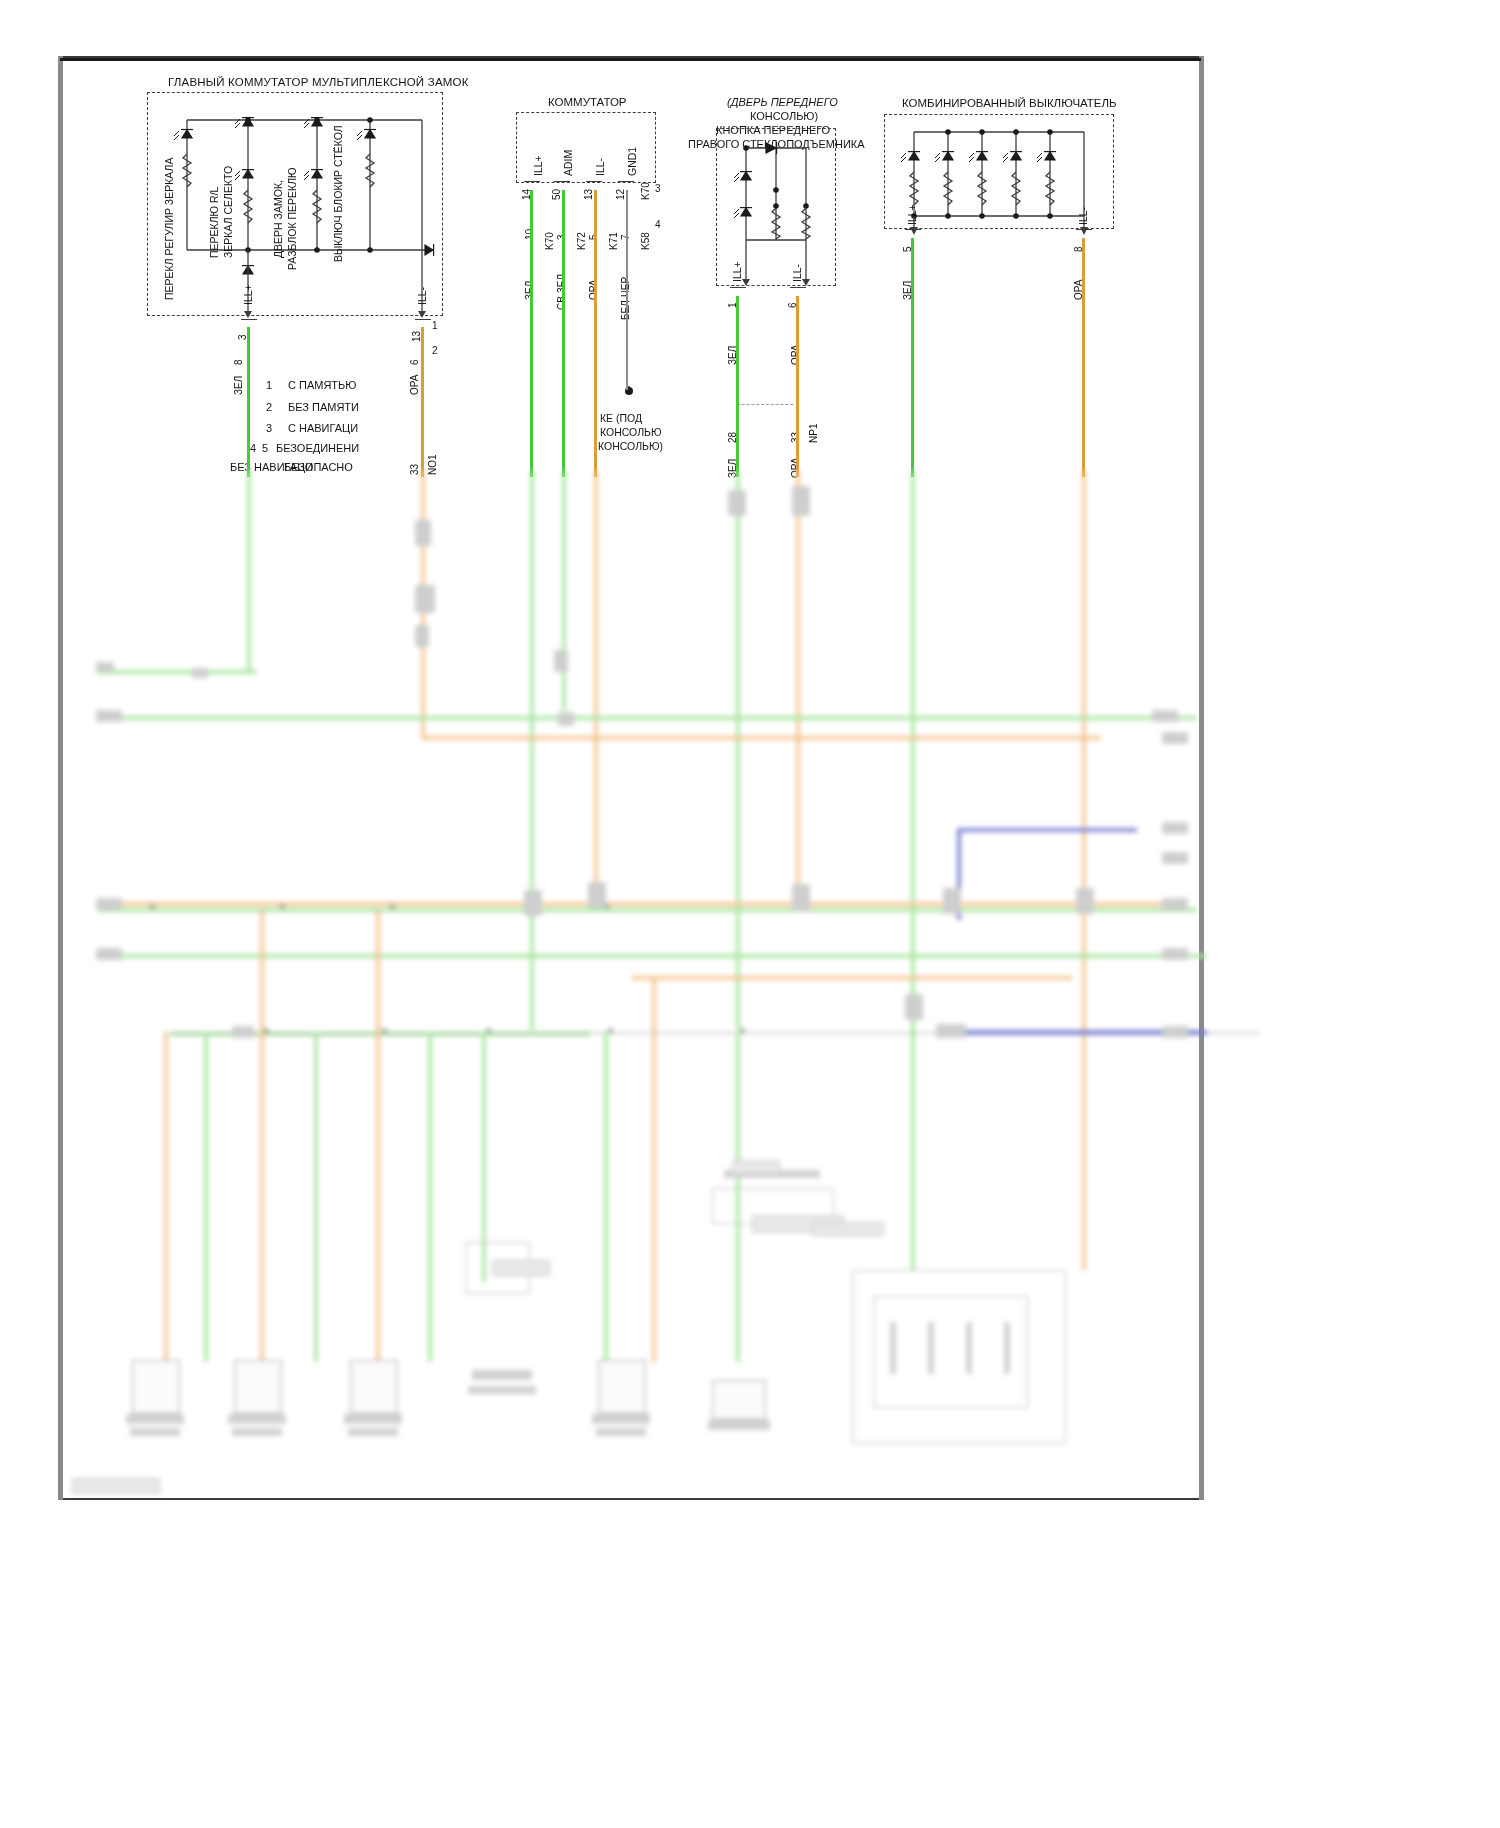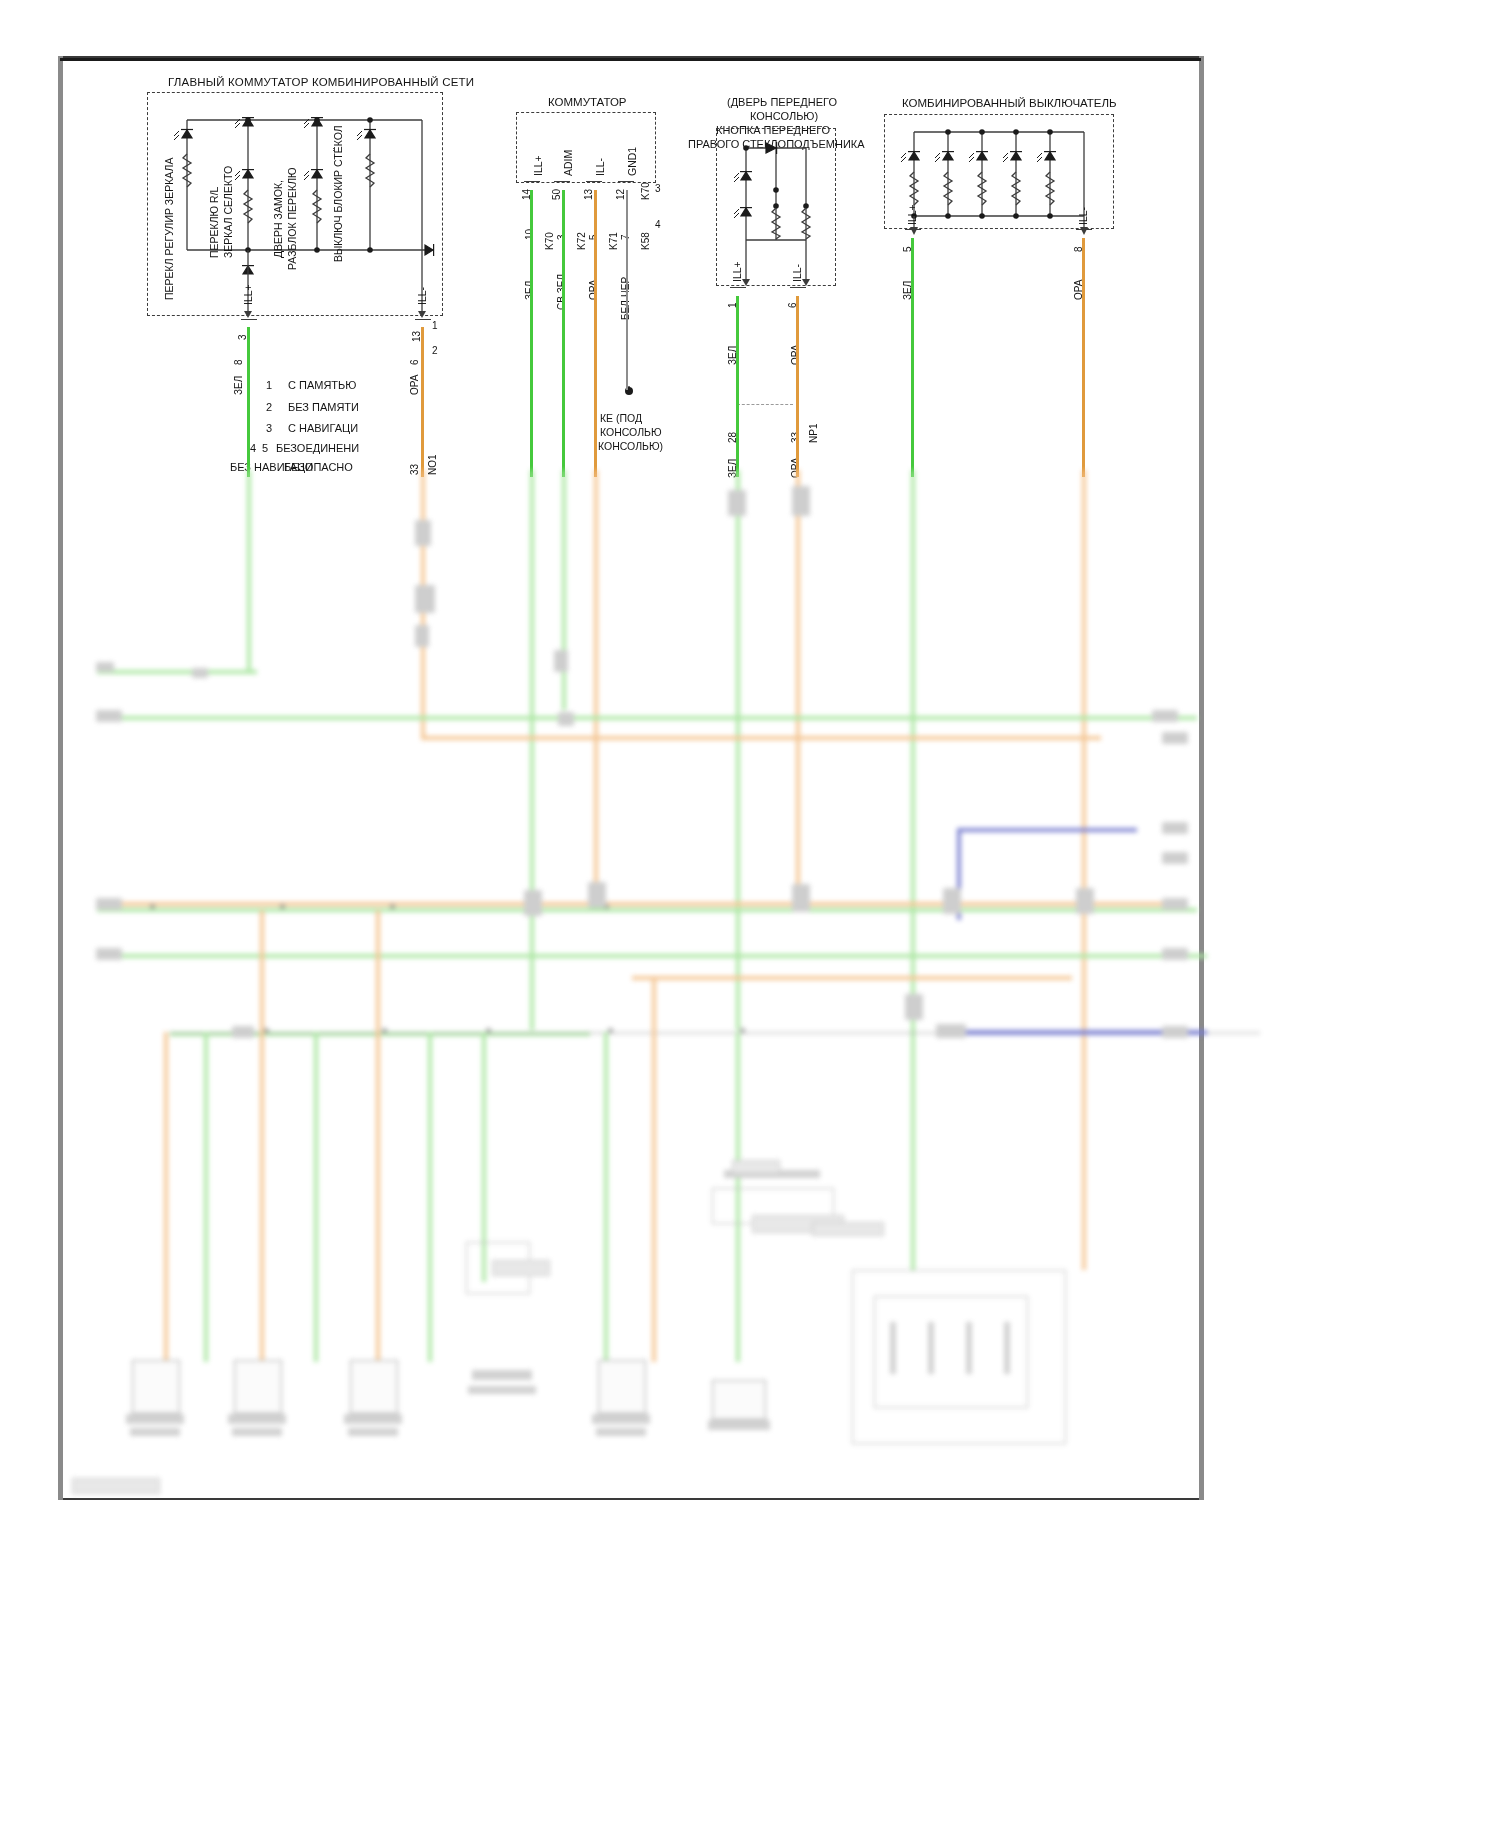--- a/index.html
+++ b/index.html
@@ -50,21 +50,21 @@
 </head>
 <body>
 
 <div id="page">
 
   <div class="frame-outer"></div>
   <div class="frame-bar-left"></div>
   <div class="frame-bar-right"></div>
   <div class="rule-top"></div>
 
-  <div class="txt" style="left:168px;top:76px;font-size:11.5px;letter-spacing:.2px;">ГЛАВНЫЙ КОММУТАТОР КОМБИНИРОВАННЫЙ СЕТИ</div>
+  <div class="txt" style="left:168px;top:76px;font-size:11.5px;letter-spacing:.2px;">ГЛАВНЫЙ КОММУТАТОР МУЛЬТИПЛЕКСНОЙ ЗАМОК</div>
 
   <div class="dashbox" style="left:147px;top:92px;width:296px;height:224px;"></div>
 
   <svg class="svgbox" style="left:147px;top:92px;" width="300" height="230">
 
     <line x1="40" y1="28" x2="275" y2="28" stroke="#3c3c3c" stroke-width="1.3"></line>
 
     <line x1="40" y1="158" x2="285" y2="158" stroke="#3c3c3c" stroke-width="1.3"></line>
 
     <line x1="40" y1="28" x2="40" y2="158" stroke="#3c3c3c" stroke-width="1.3"></line>
@@ -218,21 +218,21 @@
   <div class="txt" style="left:655px;top:219px;font-size:10px;">4</div>
 
   <svg class="svgbox" style="left:619px;top:386px;" width="20" height="18">
     <circle cx="10" cy="5" r="4" fill="#1b1b1b"></circle>
     <line x1="10" y1="0" x2="10" y2="5" stroke="#1b1b1b" stroke-width="1.3"></line>
   </svg>
   <div class="txt" style="left:600px;top:412px;font-size:10.5px;">КЕ (ПОД</div>
   <div class="txt" style="left:600px;top:426px;font-size:10.5px;">КОНСОЛЬЮ</div>
   <div class="txt" style="left:598px;top:440px;font-size:10.5px;">КОНСОЛЬЮ)</div>
 
-  <div class="txt" style="left:727px;top:96px;font-size:11px;">(ДВЕРЬ ПЕРЕДНЕГО</div>
+  <div class="txt" style="left:727px;top:96px;font-size:11px;font-style:italic;">(ДВЕРЬ ПЕРЕДНЕГО</div>
   <div class="txt" style="left:750px;top:110px;font-size:11px;">КОНСОЛЬЮ)</div>
   <div class="txt" style="left:716px;top:124px;font-size:11px;">КНОПКА ПЕРЕДНЕГО</div>
   <div class="txt" style="left:688px;top:138px;font-size:11px;">ПРАВОГО СТЕКЛОПОДЪЕМНИКА</div>
 
   <div class="dashbox" style="left:716px;top:128px;width:120px;height:158px;"></div>
 
   <svg class="svgbox" style="left:716px;top:128px;" width="124" height="162">
     <line x1="30" y1="20" x2="90" y2="20" stroke="#3c3c3c" stroke-width="1.3"></line>
     <line x1="30" y1="20" x2="30" y2="112" stroke="#3c3c3c" stroke-width="1.3"></line>
     <line x1="30" y1="112" x2="90" y2="112" stroke="#3c3c3c" stroke-width="1.3"></line>

